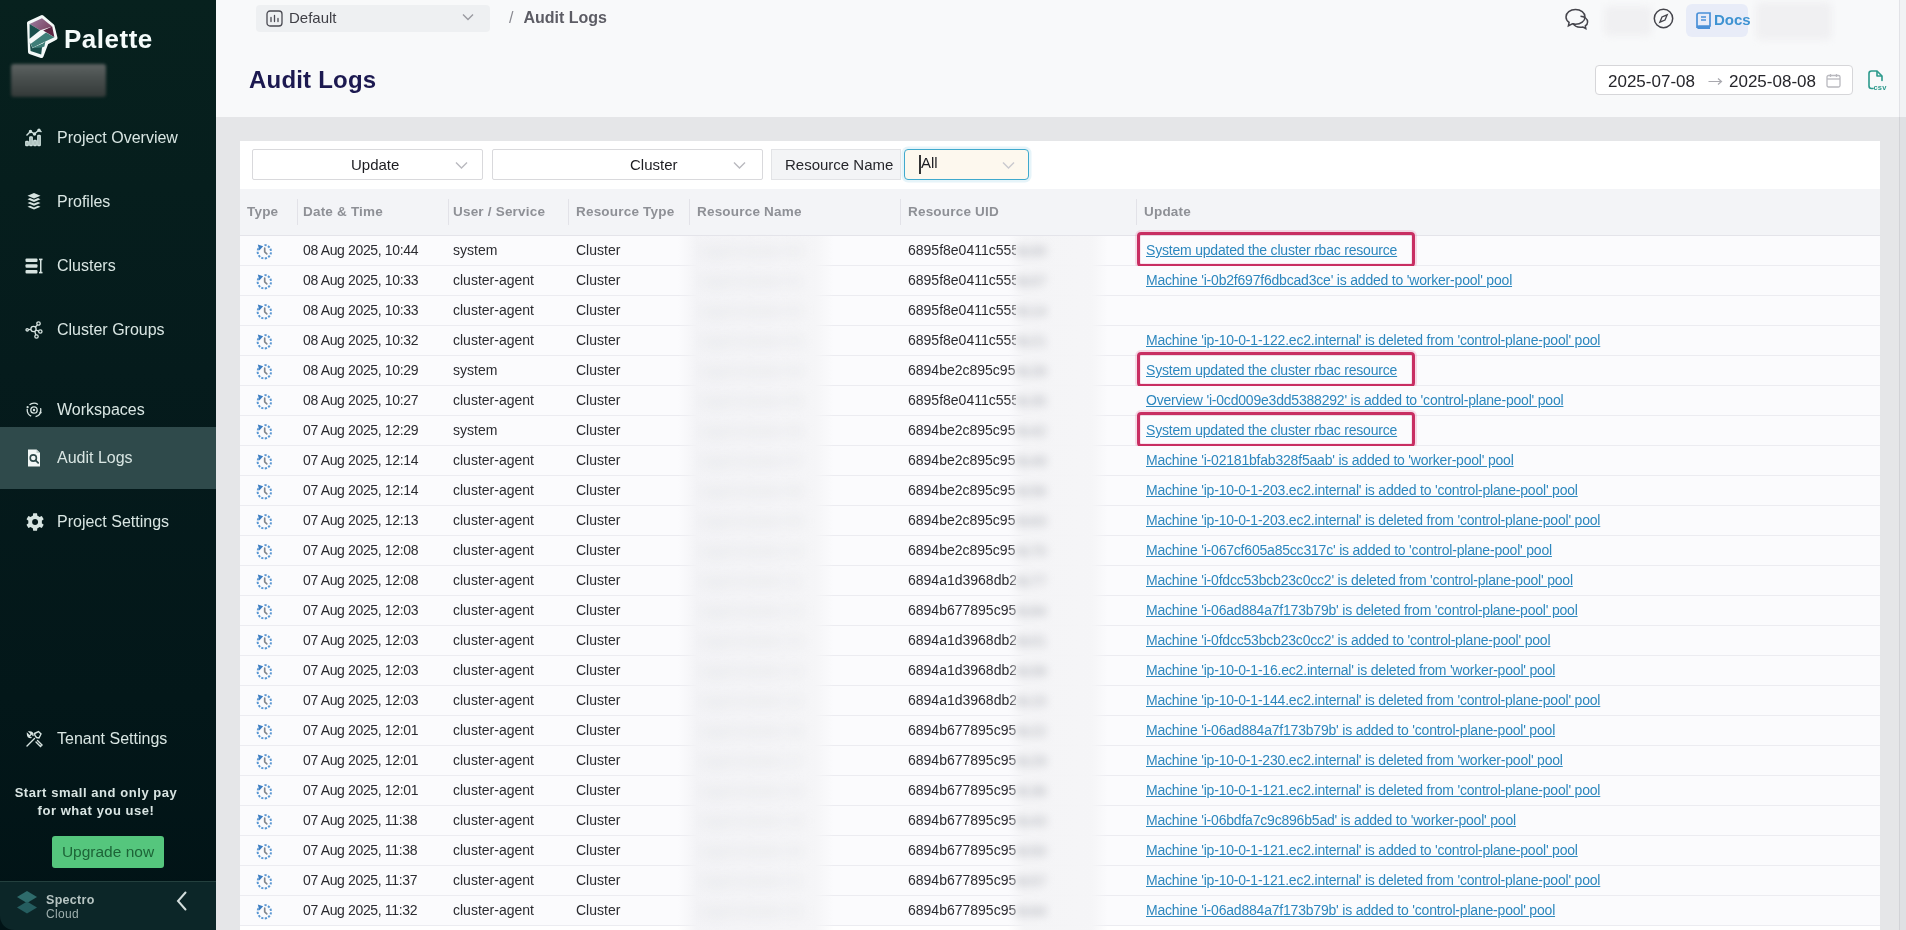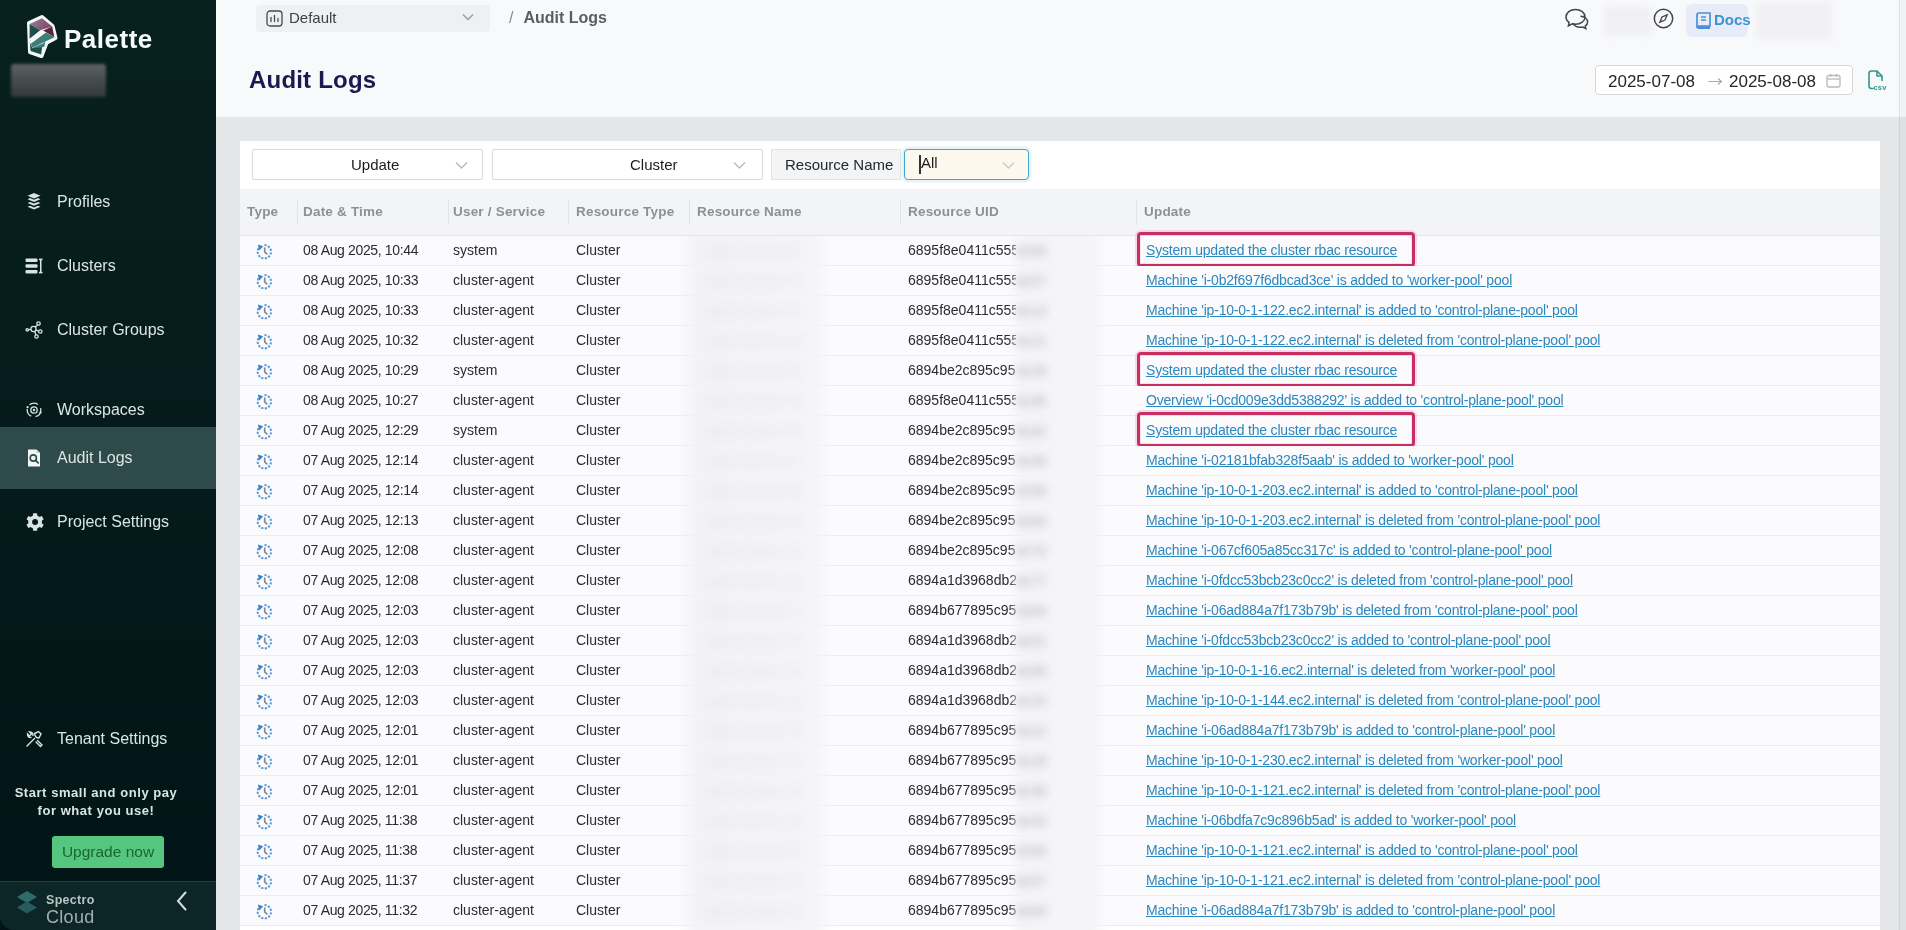--- a/index.html
+++ b/index.html
@@ -17,21 +17,21 @@
 .mitem .mic { position:absolute; left:24px; top:50%; transform:translateY(-50%); width:20px; height:20px; }
 .mitem .mlabel { position:absolute; left:57px; top:50%; transform:translateY(-50%); font-size:16px; color:#d9e6e3; white-space:nowrap; }
 #selband { position:absolute; left:0; top:427px; width:216px; height:62px; background:#2f4a4b; }
 #promo1 { position:absolute; top:785px; left:0; width:192px; text-align:center; font-size:13px; font-weight:bold; color:#d9e5e3; letter-spacing:0.55px; }
 #promo2 { position:absolute; top:803px; left:0; width:192px; text-align:center; font-size:13px; font-weight:bold; color:#d9e5e3; letter-spacing:0.55px; }
 #upgrade { position:absolute; top:836px; left:52px; width:112px; height:32px; background:#55c67d; border-radius:3px;
   color:#1d6437; font-size:15.5px; text-align:center; line-height:32px; }
 #botbar { position:absolute; top:881px; left:0; width:216px; height:49px; background:#0c2628; border-top:1px solid #24403e; border-bottom-left-radius:14px; }
 #spectro { position:absolute; top:6px; left:15px; }
 #sname { position:absolute; top:11px; left:46px; font-size:12.5px; font-weight:bold; color:#b6c4c2; letter-spacing:0.3px; }
-#scloud { position:absolute; top:25px; left:46px; font-size:18px; color:#9fb0ae; letter-spacing:0.3px; }
+#scloud { position:absolute; top:25px; left:46px; font-size:12px; color:#9fb0ae; letter-spacing:0.3px; }
 
 
 
 #header { position:absolute; top:0; left:216px; width:1690px; height:117px; background:#f8f9fa; }
 #projsel { position:absolute; top:5px; left:40px; width:234px; height:27px; background:#eef0f2; border-radius:4px; }
 #projsel .ptxt { position:absolute; left:33px; top:4px; font-size:15px; color:#3f3f46; }
 #projsel .chev { position:absolute; right:16px; top:8px; }
 #crumb { position:absolute; top:9px; left:293px; font-size:16px; color:#8b8b92; }
 #crumb b { color:#5c5c64; font-weight:bold; margin-left:10px; }
 #title { position:absolute; top:66px; left:33px; font-size:24px; font-weight:bold; color:#1c1950; letter-spacing:0.2px; }
@@ -215,21 +215,20 @@
           <g fill="none">
             <path d="M8.5 2 A6.7 6.7 0 1 1 2.6 5.2" stroke="#5a97d2" stroke-width="2" stroke-dasharray="2.2 1.4" fill="none"></path>
             <path d="M1.8 1.4 L7.2 3.3 L3.3 7.4 Z" fill="#3d7ec2"></path>
             <path d="M8.7 5.2 L8.7 8.9 L10.8 10.9" stroke="#83888f" stroke-width="1.7" stroke-linecap="round" fill="none"></path>
           </g>
         </svg></div>
       <div class="c dt" style="left:63px;width:140px">08 Aug 2025, 10:33</div>
       <div class="c" style="left:213px;width:112px">cluster-agent</div>
       <div class="c" style="left:336px;width:110px">Cluster</div>
       <div class="c uid">6895f8e0411c5559</div>
-      <div class="c link" style="left:906px">Machine 'ip-10-0-1-122.ec2.internal' is added to 'control-plane-pool' pool</div>
     </div>
 <div class="row" style="top:326px">
       <div class="c ic"><svg width="17" height="17" viewBox="0 0 17 17">
           <g fill="none">
             <path d="M8.5 2 A6.7 6.7 0 1 1 2.6 5.2" stroke="#5a97d2" stroke-width="2" stroke-dasharray="2.2 1.4" fill="none"></path>
             <path d="M1.8 1.4 L7.2 3.3 L3.3 7.4 Z" fill="#3d7ec2"></path>
             <path d="M8.7 5.2 L8.7 8.9 L10.8 10.9" stroke="#83888f" stroke-width="1.7" stroke-linecap="round" fill="none"></path>
           </g>
         </svg></div>
       <div class="c dt" style="left:63px;width:140px">08 Aug 2025, 10:32</div>
@@ -569,20 +568,36 @@
       <polygon points="5.6,10 16.2,16.2 5.6,24.8" fill="#1a4f4c"></polygon>
       <polygon points="28.2,12.4 30.4,23.2 19.2,16.6" fill="#5c2442"></polygon>
       <polygon points="6.8,29.8 22,18.6 30.4,23.2 21.8,27.2 8.6,33.8" fill="#3f7e78"></polygon>
       <polygon points="5.8,28.6 8.6,34.2 18.4,30 17.2,40.6 6.6,36.9" fill="#1a4f4c"></polygon>
       <polygon points="8.6,34 18.4,29.8 21.4,27.6 20.4,32.4 18,33.6" fill="#3f7e78"></polygon>
     </svg>
     <div id="logotext">Palette</div>
     <div id="blurbox"></div>
     <div id="selband"></div>
 
+    <div class="mitem" style="top:116px">
+      <svg class="mic" viewBox="0 0 20 20">
+          <g stroke="#cfe0dd" stroke-width="1.4" fill="none">
+            <path d="M2.5 7.5 L6.5 3.5 L10.5 6 L15 2 L17.5 4"></path>
+            <circle cx="6.5" cy="3.5" r="1" fill="#cfe0dd"></circle>
+            <circle cx="10.5" cy="6" r="1" fill="#cfe0dd"></circle>
+            <circle cx="15" cy="2.2" r="1" fill="#cfe0dd"></circle>
+            <path d="M3 17.5 V14 M3 17.5 H3.01 M7 17.5 V9.5 M11 17.5 V13 M15 17.5 V8"></path>
+            <rect x="1.8" y="13.5" width="2.4" height="4" rx="0.5"></rect>
+            <rect x="5.8" y="9" width="2.4" height="8.5" rx="0.5"></rect>
+            <rect x="9.8" y="12.5" width="2.4" height="5" rx="0.5"></rect>
+            <rect x="13.8" y="7.5" width="2.4" height="10" rx="0.5"></rect>
+          </g>
+        </svg>
+      <span class="mlabel">Project Overview</span>
+    </div>
     <div class="mitem" style="top:244px">
       <svg class="mic" viewBox="0 0 20 20">
           <g fill="#d7e4e1">
             <rect x="1.5" y="2.5" width="12" height="3.6" rx="1"></rect>
             <rect x="1.5" y="8.2" width="12" height="3.6" rx="1"></rect>
             <rect x="1.5" y="13.9" width="12" height="3.6" rx="1"></rect>
             <path d="M14.8 2.5 H18.5 V4.1 H16.4 V15.9 H18.5 V17.5 H14.8 V15.9 H14.8 V4.1 H14.8 Z" fill="none"></path>
             <path d="M15 2.5 H18.5 V4.2 H16.6 V15.8 H18.5 V17.5 H15 V15.8 H15 Z" fill="none"></path>
             <rect x="15" y="2.6" width="3.5" height="1.6"></rect>
             <rect x="15" y="15.8" width="3.5" height="1.6"></rect>

